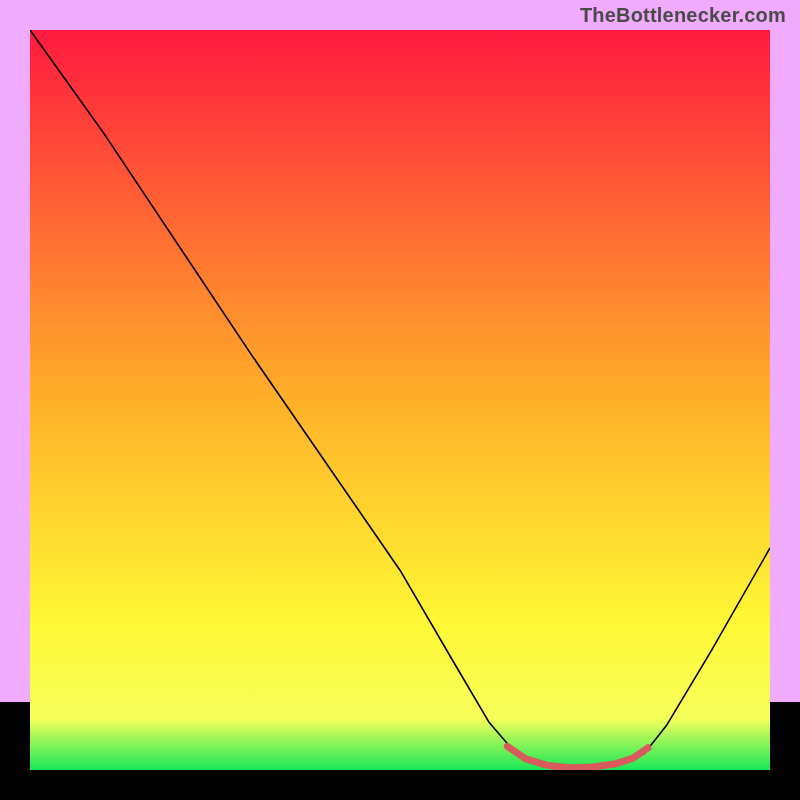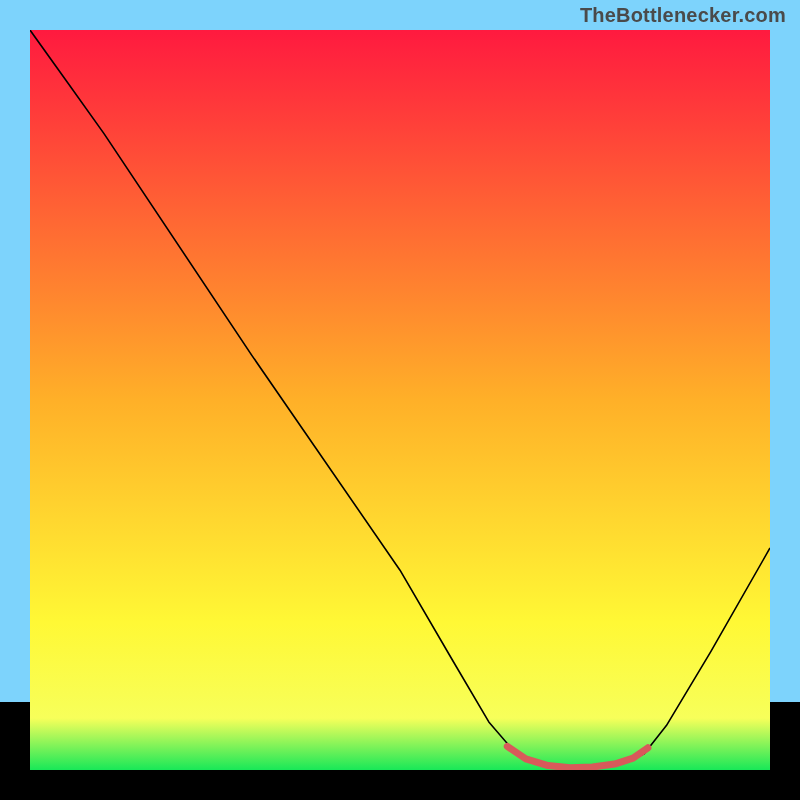--- a/index.html
+++ b/index.html
@@ -7,21 +7,21 @@
     padding: 0;
     width: 800px;
     height: 800px;
     background: #000;
     overflow: hidden;
   }
   .stage {
     position: relative;
     width: 800px;
     height: 702px;
-    background: #7dd3fc;
+    background: #f0abfc;
   }
   .watermark {
     position: absolute;
     top: 4px;
     right: 14px;
     font-family: Arial, Helvetica, sans-serif;
     font-size: 20px;
     font-weight: 600;
     color: #4a4a4a;
     letter-spacing: 0.2px;

